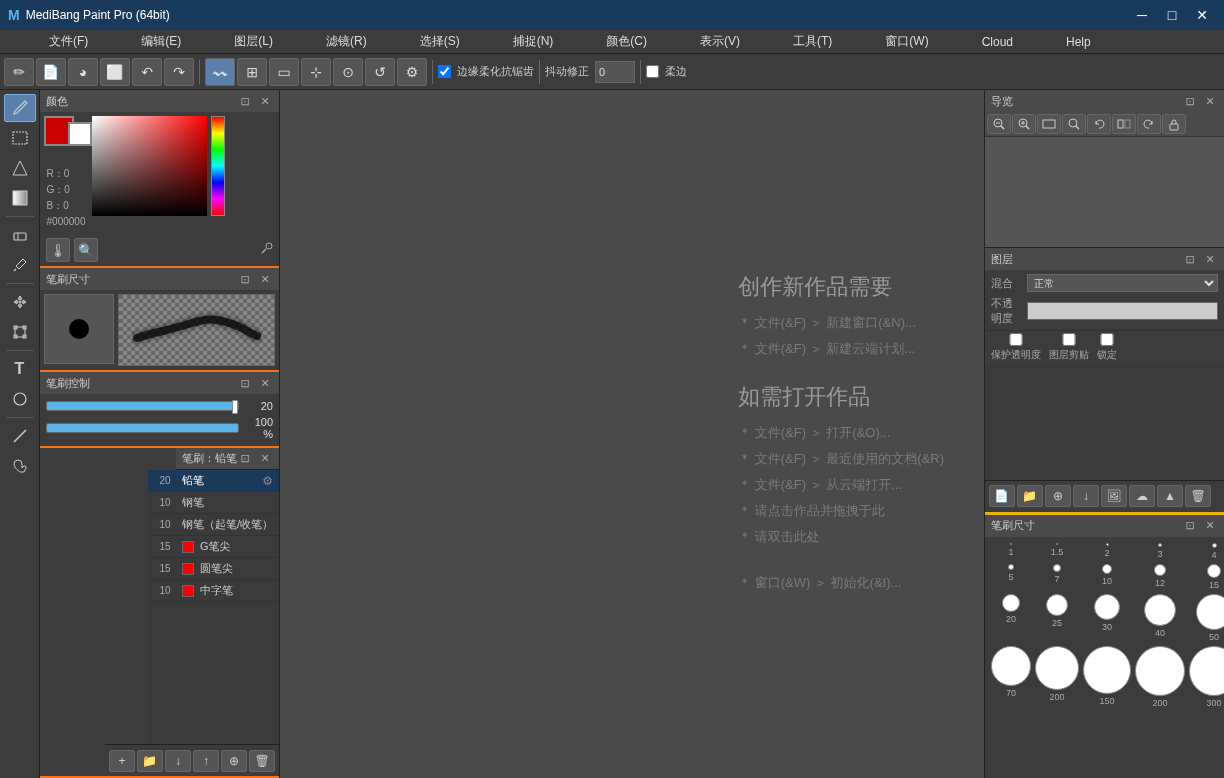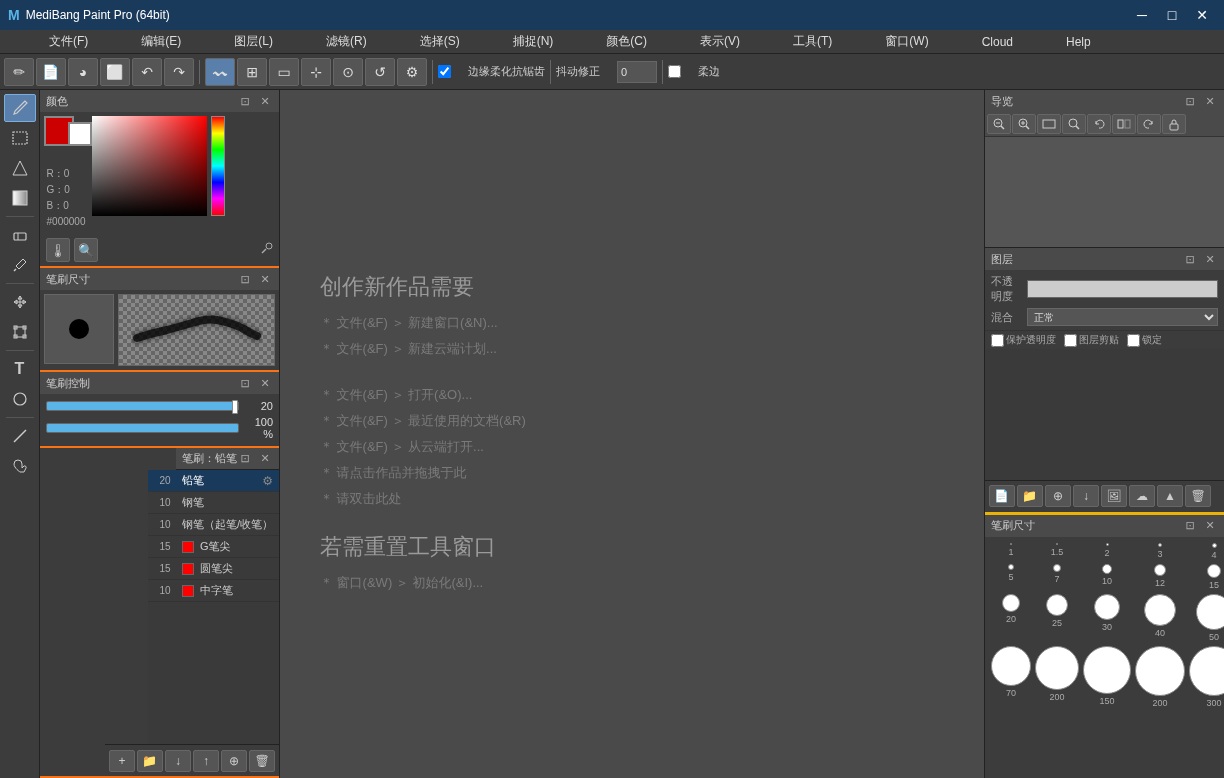--- a/index.html
+++ b/index.html
@@ -102,21 +102,21 @@
       height: 22px;
       background: #555;
       border: 1px solid #666;
       color: #ddd;
       font-size: 11px;
       padding: 0 3px;
     }
     .toolbar-checkbox-group {
       display: flex;
       align-items: center;
-      gap: 17px;
+      gap: 6px;
       font-size: 11px;
       color: #ccc;
     }
 
     
     #main-layout {
       display: flex;
       height: calc(778px - 30px - 24px - 36px);
     }
 
@@ -403,21 +403,21 @@
       font-size: 12px;
       color: #ccc;
     }
 
     
     #canvas-area {
       flex: 1;
       background: #4a4a4a;
       display: flex;
       align-items: center;
-      justify-content: flex-start;
+      justify-content: flex-end;
       position: relative;
       overflow: hidden;
     }
     #canvas-content {
       display: flex;
       flex-direction: column;
       align-items: flex-start;
       gap: 20px;
       color: #8a8a8a;
       padding: 40px;
@@ -515,22 +515,22 @@
     .layer-checkboxes {
       display: flex;
       align-items: center;
       gap: 8px;
       padding: 2px 6px;
       font-size: 10px;
       color: #aaa;
     }
     .layer-checkbox-item {
       display: flex;
-      align-items: center;
       gap: 2px;
+      flex-direction: column;
     }
     #layer-list {
       flex: 1;
       background: #3a3a3a;
     }
     #layer-footer {
       height: 32px;
       background: #3c3c3c;
       border-top: 1px solid #222;
       display: flex;
@@ -853,28 +853,28 @@
   </div>
 
   <div id="canvas-area">
     <div id="canvas-content">
       <div>
         <div class="canvas-section-title">创作新作品需要</div>
         <div class="canvas-instruction">＊  文件(&amp;F)  ＞  新建窗口(&amp;N)...</div>
         <div class="canvas-instruction">＊  文件(&amp;F)  ＞  新建云端计划...</div>
       </div>
       <div>
+        <div class="canvas-section-title">如需打开作品</div>
         <div class="canvas-instruction">＊  文件(&amp;F)  ＞  打开(&amp;O)...</div>
         <div class="canvas-instruction">＊  文件(&amp;F)  ＞  最近使用的文档(&amp;R)</div>
         <div class="canvas-instruction">＊  文件(&amp;F)  ＞  从云端打开...</div>
         <div class="canvas-instruction">＊  请点击作品并拖拽于此</div>
         <div class="canvas-instruction">＊  请双击此处</div>
       </div>
       <div>
-        <div class="canvas-section-title">若需重置工具窗口</div>
         <div class="canvas-instruction">＊  窗口(&amp;W)  ＞  初始化(&amp;I)...</div>
       </div>
     </div>
   </div>
 
   <div id="right-panels">
 
     <div class="panel" id="navigator-panel">
       <div class="panel-header">
         <span>导览</span>
@@ -941,28 +941,28 @@
     <div id="layer-panel">
       <div class="panel-header">
         <span>图层</span>
         <div class="panel-header-right">
           <span class="panel-icon-btn">⊡</span>
           <span class="panel-icon-btn">✕</span>
         </div>
       </div>
       <div id="layer-controls">
         <div class="layer-row">
-          <span class="layer-label">不透明度</span>
-          <div class="layer-opacity-bar"></div>
-        </div>
-        <div class="layer-row">
           <span class="layer-label">混合</span>
           <select class="layer-blend-select">
             <option>正常</option>
           </select>
+        </div>
+        <div class="layer-row">
+          <span class="layer-label">不透明度</span>
+          <div class="layer-opacity-bar"></div>
         </div>
       </div>
       <div class="layer-checkboxes">
         <div class="layer-checkbox-item">
           <input type="checkbox" style="">
           <span>保护透明度</span>
         </div>
         <div class="layer-checkbox-item">
           <input type="checkbox" style="">
           <span>图层剪贴</span>

